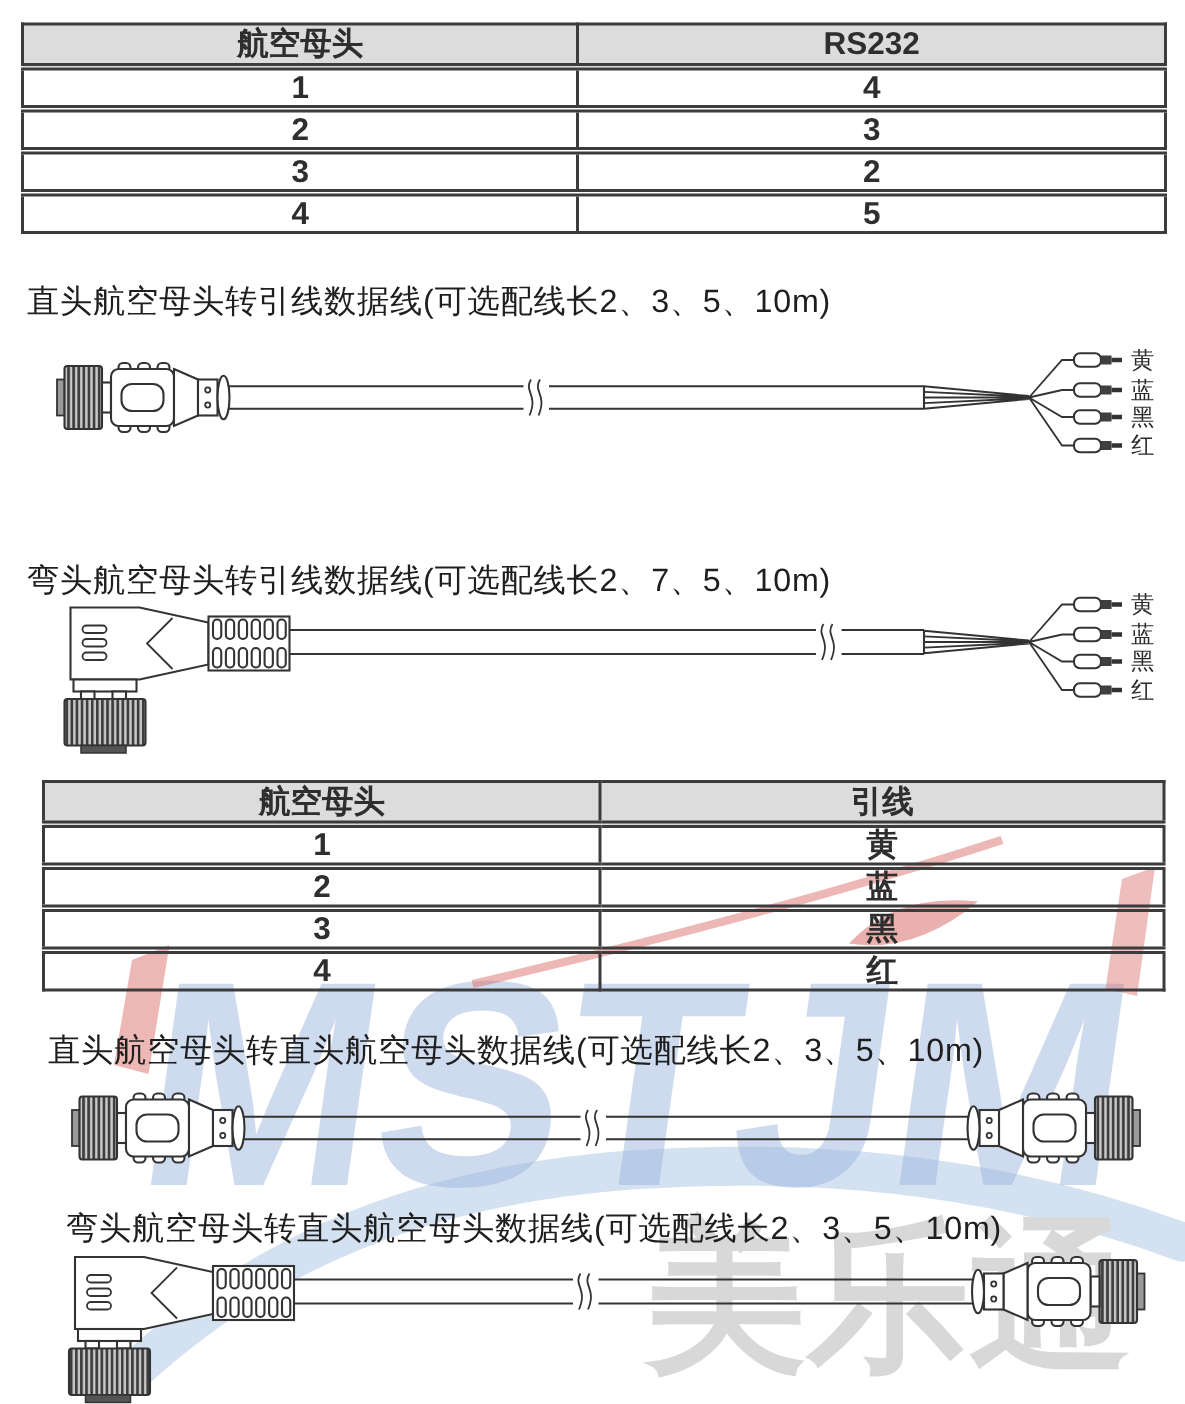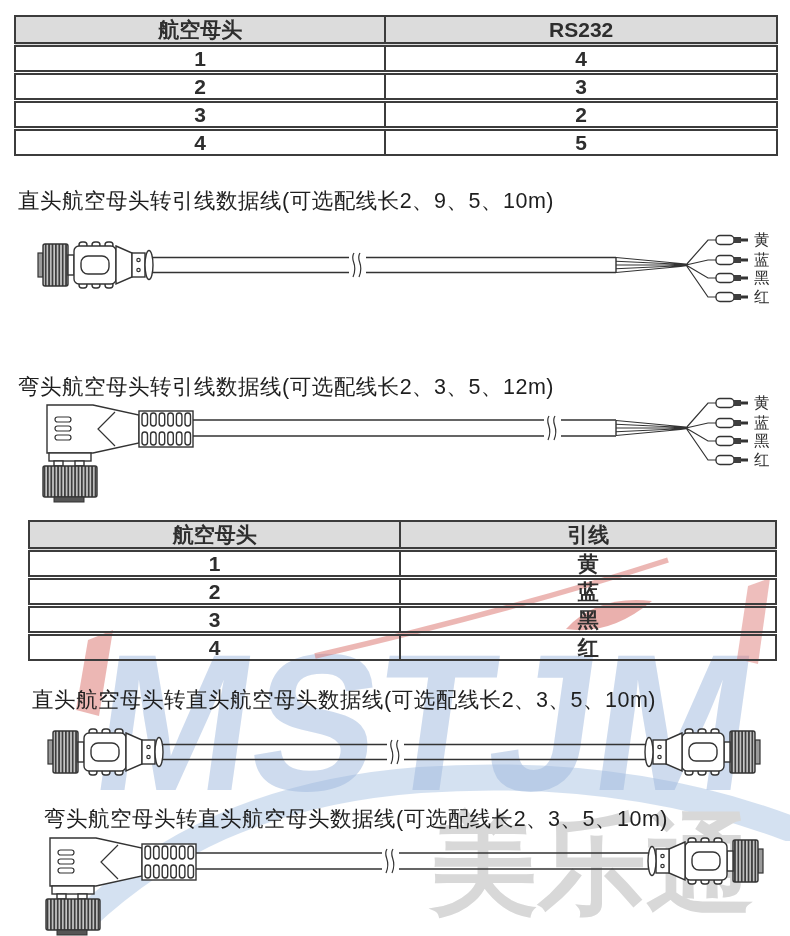--- a/index.html
+++ b/index.html
@@ -179,22 +179,22 @@
       <td>3</td>
       <td>2</td>
     </tr>
     <tr>
       <td>4</td>
       <td>5</td>
     </tr>
   </tbody>
     </table>
 
-  <div class="hd" style="left:18px;top:186px;">直头航空母头转引线数据线(可选配线长2、9、5、10m)</div>
-  <div class="hd" style="left:18px;top:372px;">弯头航空母头转引线数据线(可选配线长2、3、5、12m)</div>
+  <div class="hd" style="left:18px;top:186px;">直头航空母头转引线数据线(可选配线长2、3、5、10m)</div>
+  <div class="hd" style="left:18px;top:372px;">弯头航空母头转引线数据线(可选配线长2、7、5、10m)</div>
 
   <table class="tbl" style="left:28px;top:520px;width:749px;">
     <colgroup>
         <col style="width:49.7%">
         <col>
       </colgroup>
     <tbody>
         <tr>
       <th>航空母头</th>
       <th>引线</th>

